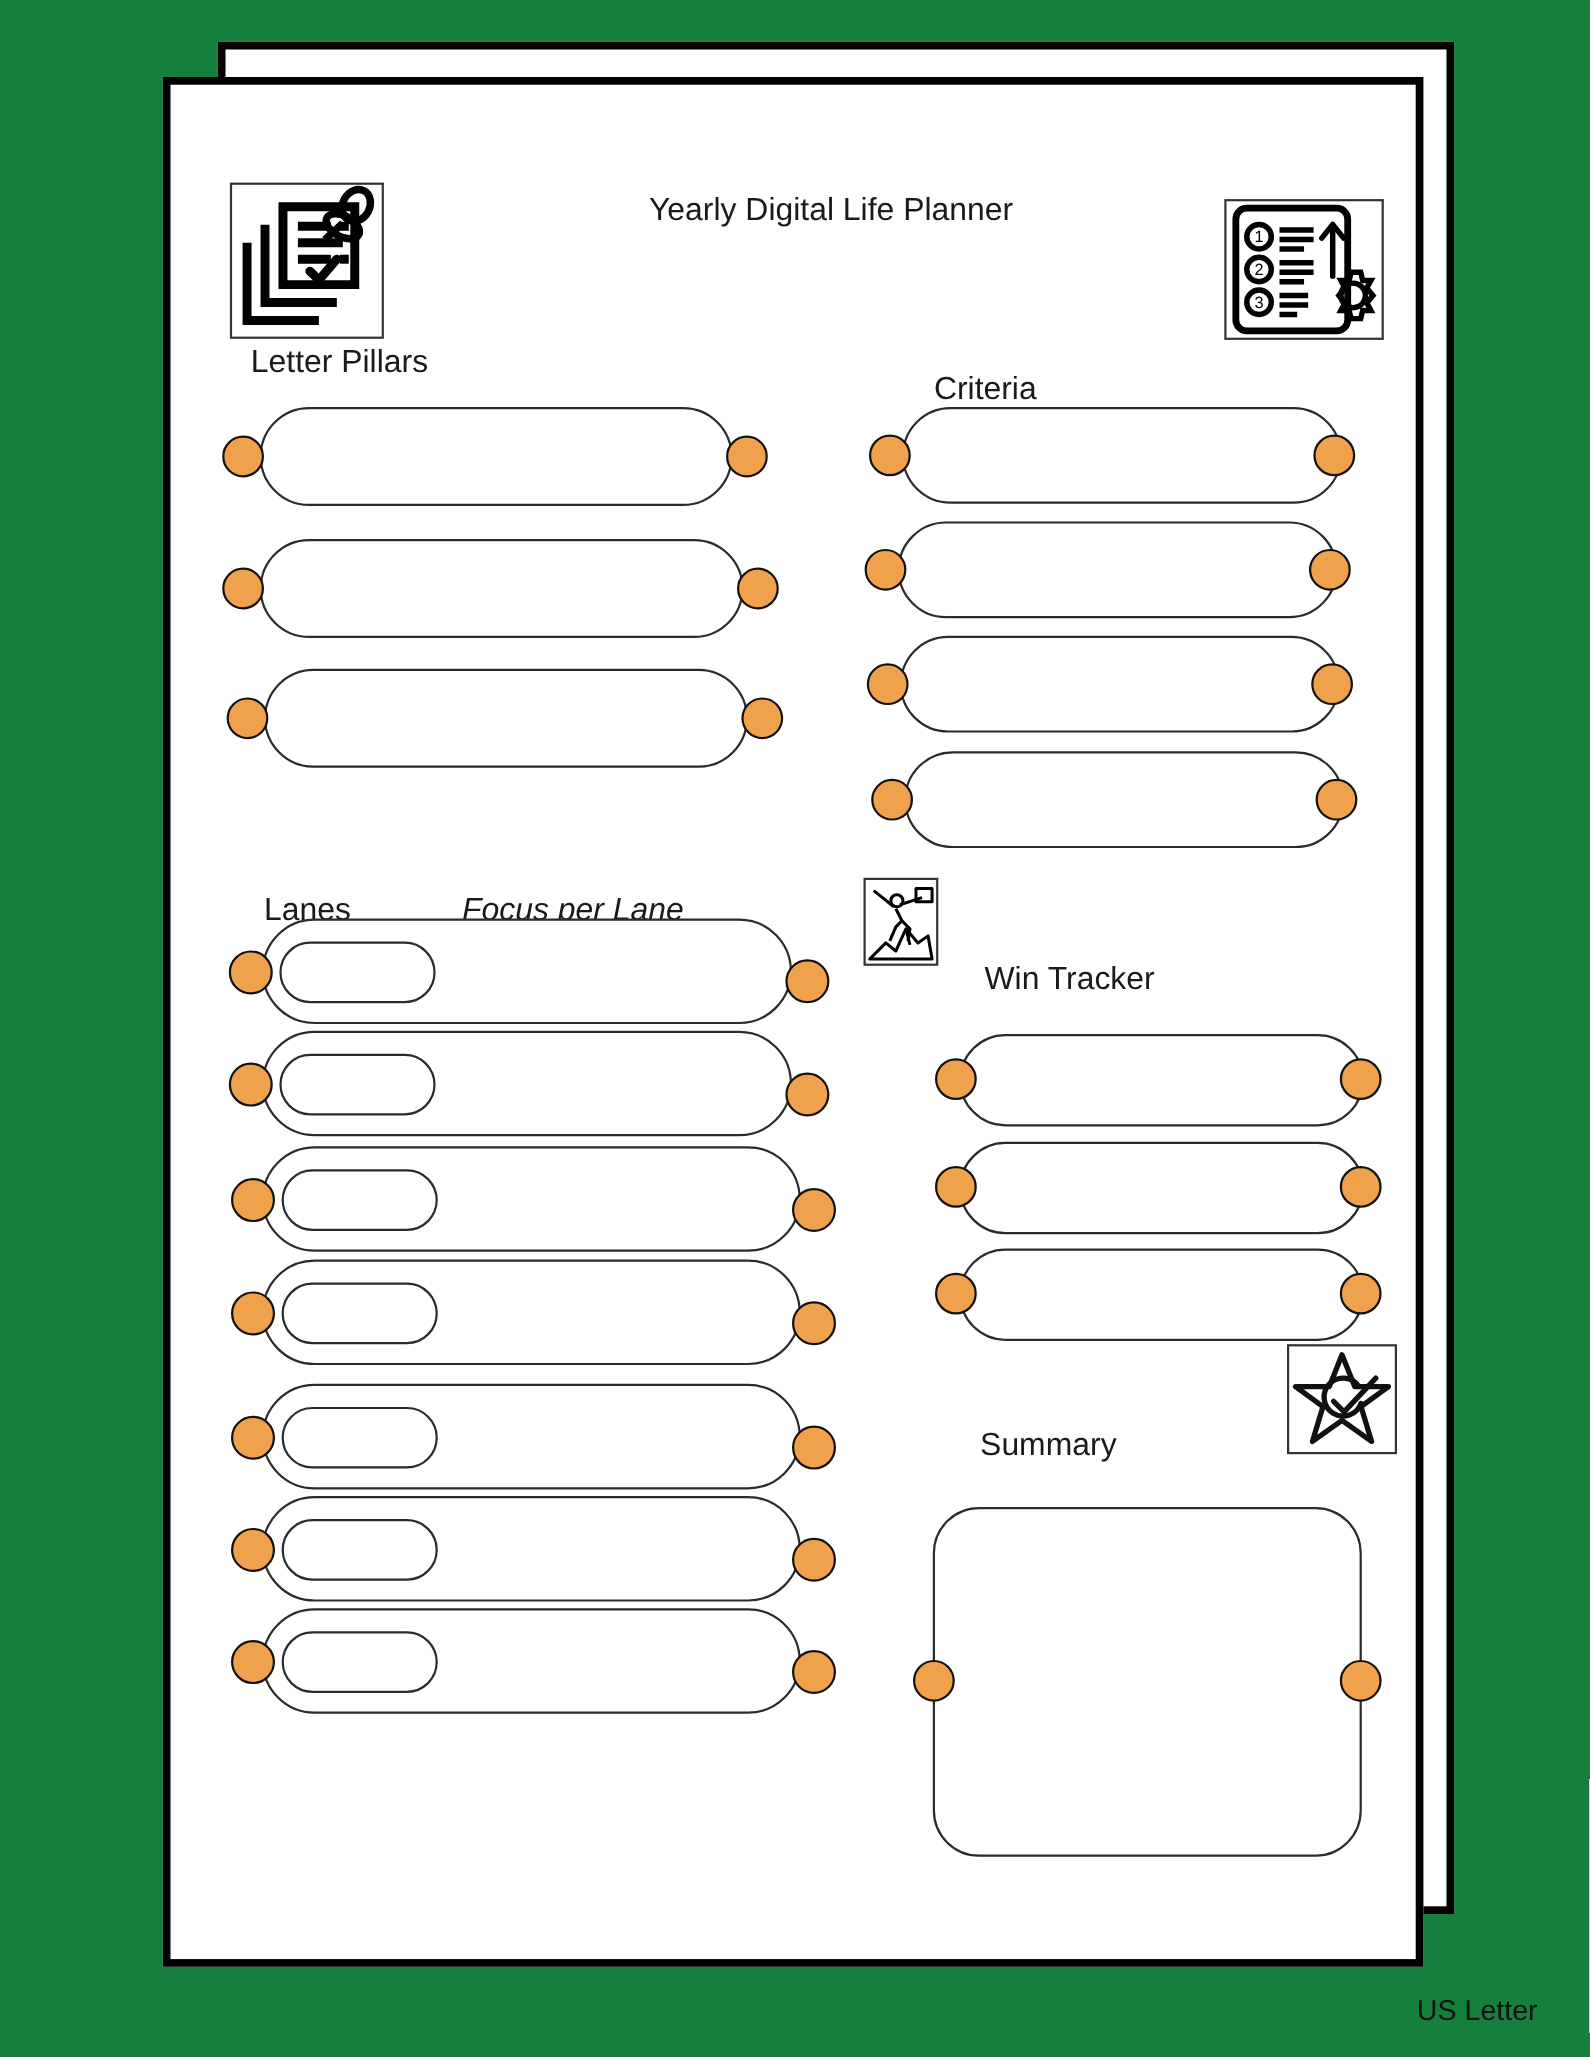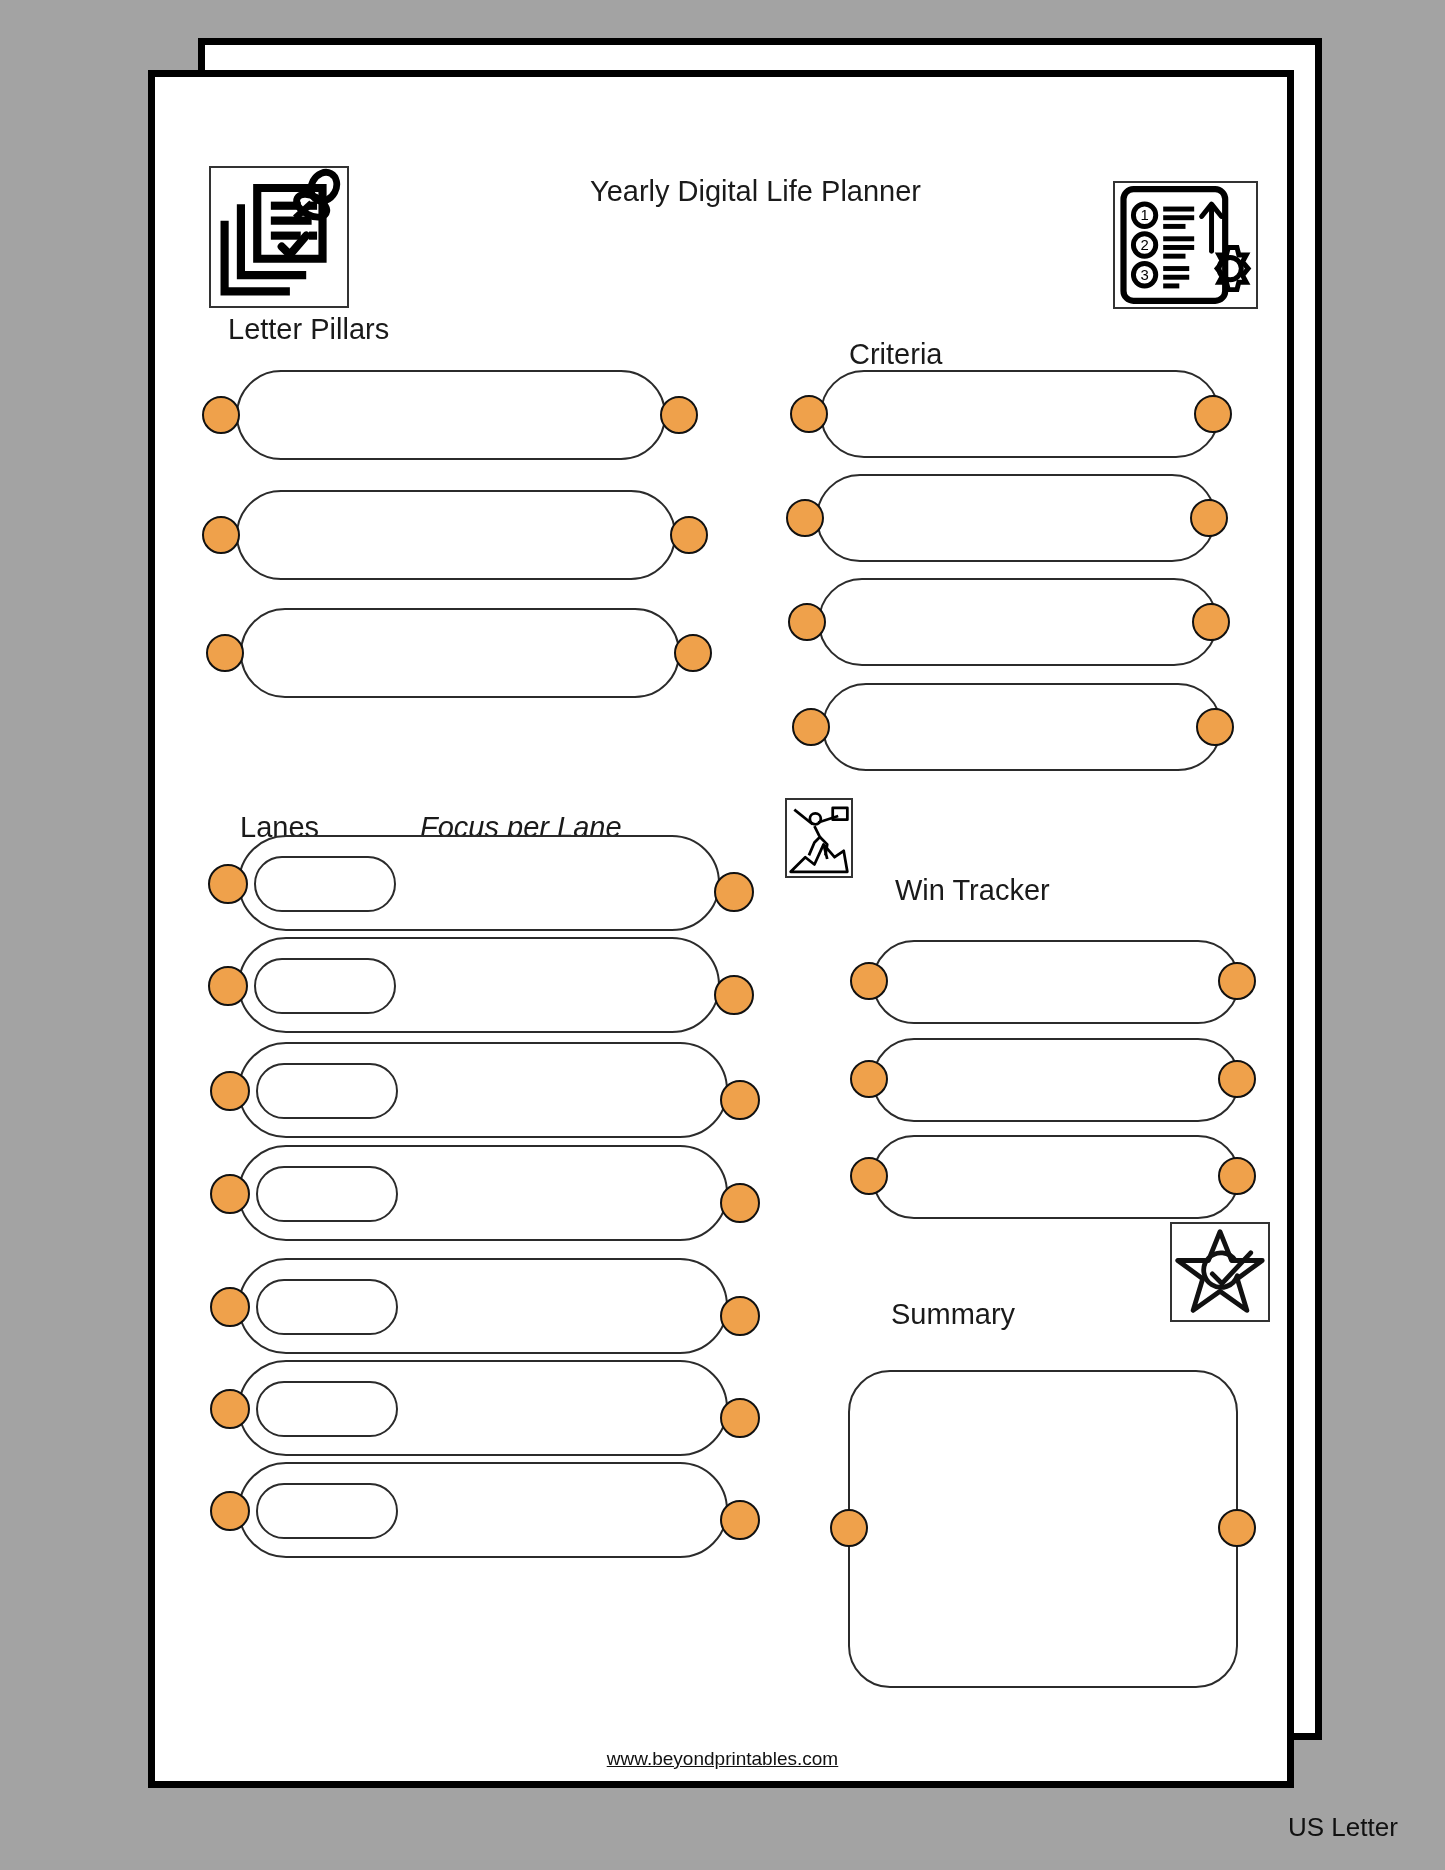--- a/index.html
+++ b/index.html
@@ -8,21 +8,21 @@
     background: #ffffff;
   }
   body {
     font-family: "Liberation Sans", sans-serif;
     color: #000000;
   }
   #page {
     position: relative;
     width: 1445px;
     height: 1870px;
-    background: #a3a3a3;
+    background: #15803d;
     overflow: hidden;
   }
 
   
   .sheet-back {
     position: absolute;
     left: 198px;
     top: 38px;
     width: 1124px;
     height: 1702px;
@@ -324,19 +324,16 @@
       <path d="M42 52 L52 62 L82 30" fill="none" stroke="#111" stroke-width="5" stroke-linecap="round" stroke-linejoin="round"></path>
     </svg>
   </div>
   <div class="section-label" style="left:870px; top:1300px;margin-left:21px;">Summary</div>
 
   <div class="summary-box" style="left:848px; top:1370px; width:390px; height:318px;"></div>
   <div class="dot" style="left:830px; top:1509px; width:38px; height:38px;"></div>
   <div class="dot" style="left:1218px; top:1509px; width:38px; height:38px;"></div>
 
 
-  <div class="footer-url">
-    <span>www.beyondprintables.com</span>
-  </div>
 
   <div class="paper-size">US Letter</div>
 
 </div>
 
 </body></html>

